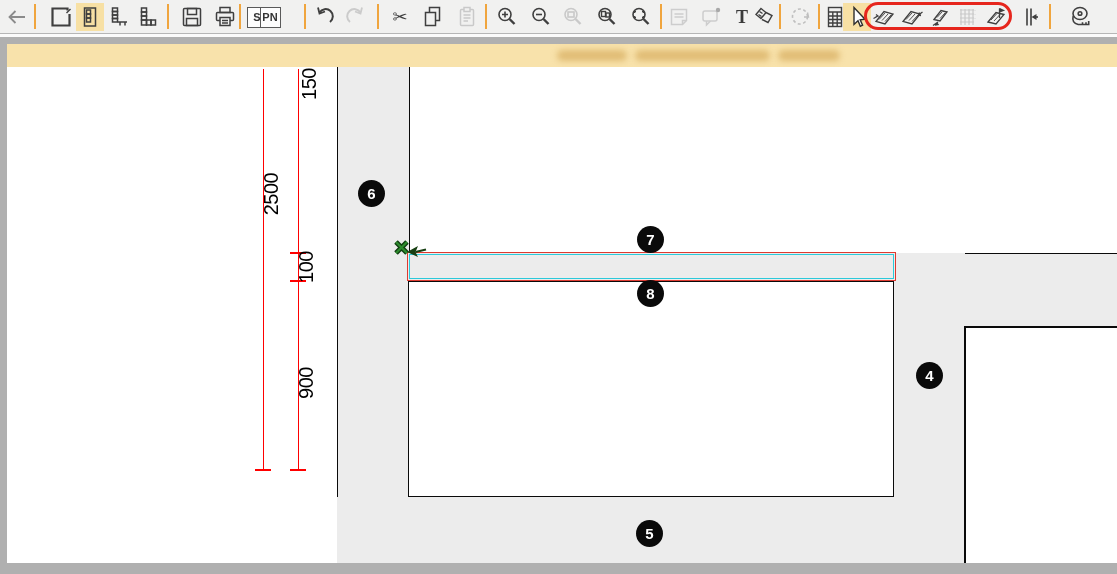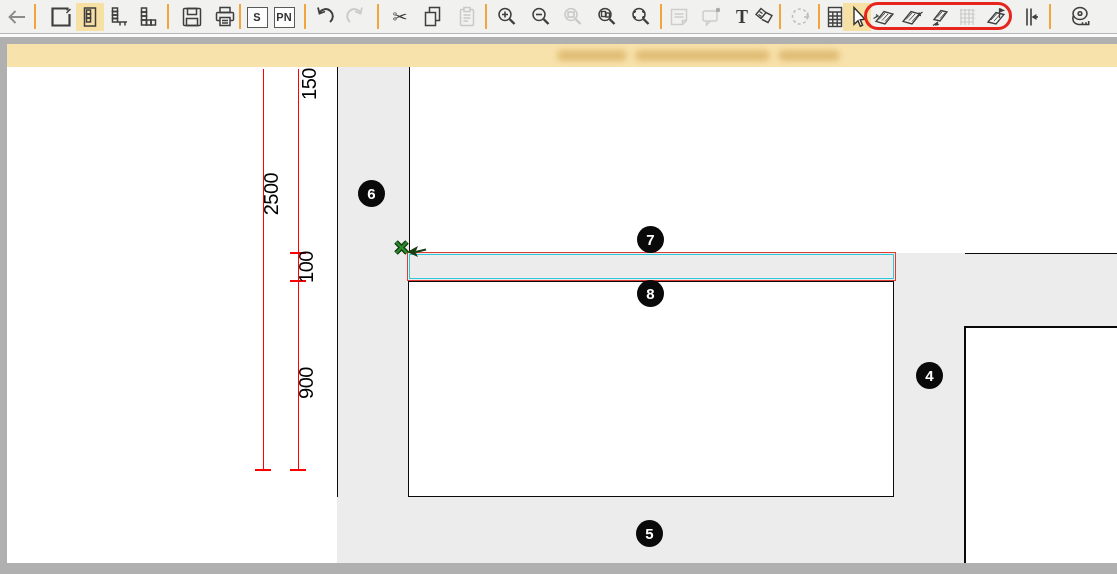--- a/index.html
+++ b/index.html
@@ -135,21 +135,21 @@
             <rect x="8" y="13.5" width="10" height="8" fill="#f1f1f0"></rect>
             <path d="M10,16.5 h6 M10,19 h6"></path>
           </g>
         </svg>
     </div>
     <div class="tsep" style="left:239px"></div>
 
     <div class="tc" style="left:243px">
       <div class="sqbtn">S</div>
     </div>
-    <div class="tc" style="left:270px">
+    <div class="tc" style="left:256px">
       <div class="sqbtn">PN</div>
     </div>
     <div class="tsep" style="left:304px"></div>
 
     <div class="tc" style="left:311px">
       <svg width="26" height="26" viewBox="0 0 26 26">
           <path d="M18,18 A7.2,7.2 0 1 0 7.5,8.5" stroke="#3f3f3f" stroke-width="2" fill="none"></path>
           <path d="M6,3.5 L7.5,9.5 L13,7.5" fill="none" stroke="#3f3f3f" stroke-width="1.8"></path>
         </svg>
     </div>

